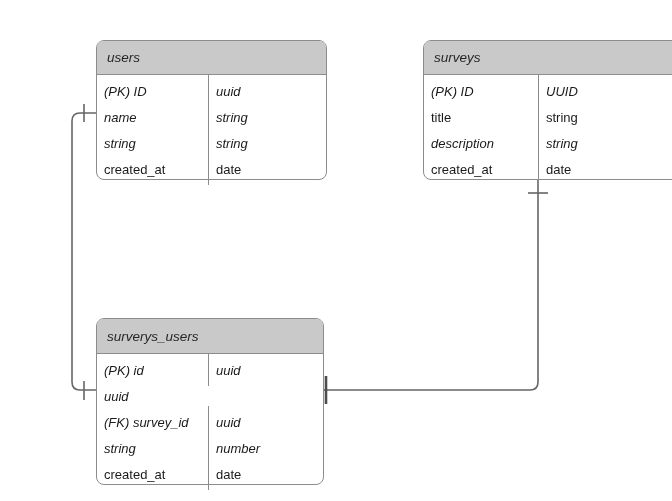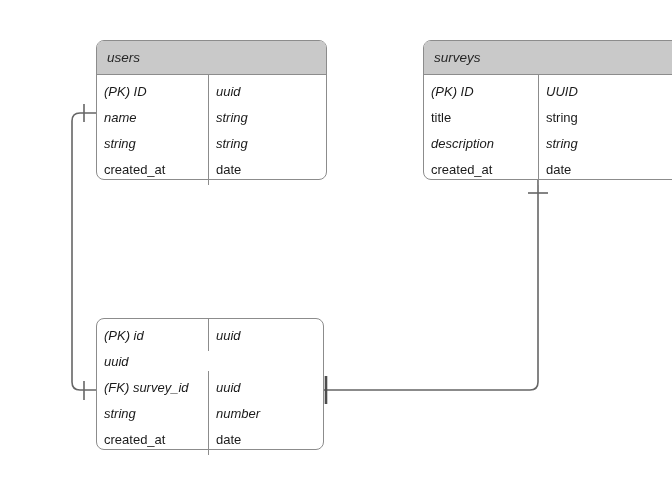--- a/index.html
+++ b/index.html
@@ -116,20 +116,21 @@
         <div class="er-cell type it">string</div>
       </div>
       <div class="er-row">
         <div class="er-cell name">created_at</div>
         <div class="er-cell type">date</div>
       </div>
     </div>
   </div>
 
   <div class="er-table" id="t-su">
+    <div class="er-header">surverys_users</div>
     <div class="er-body">
       <div class="er-row">
         <div class="er-cell name it">(PK) id</div>
         <div class="er-cell type it">uuid</div>
       </div>
       <div class="er-row">
         <div class="er-cell type it">uuid</div>
       </div>
       <div class="er-row">
         <div class="er-cell name it">(FK) survey_id</div>

